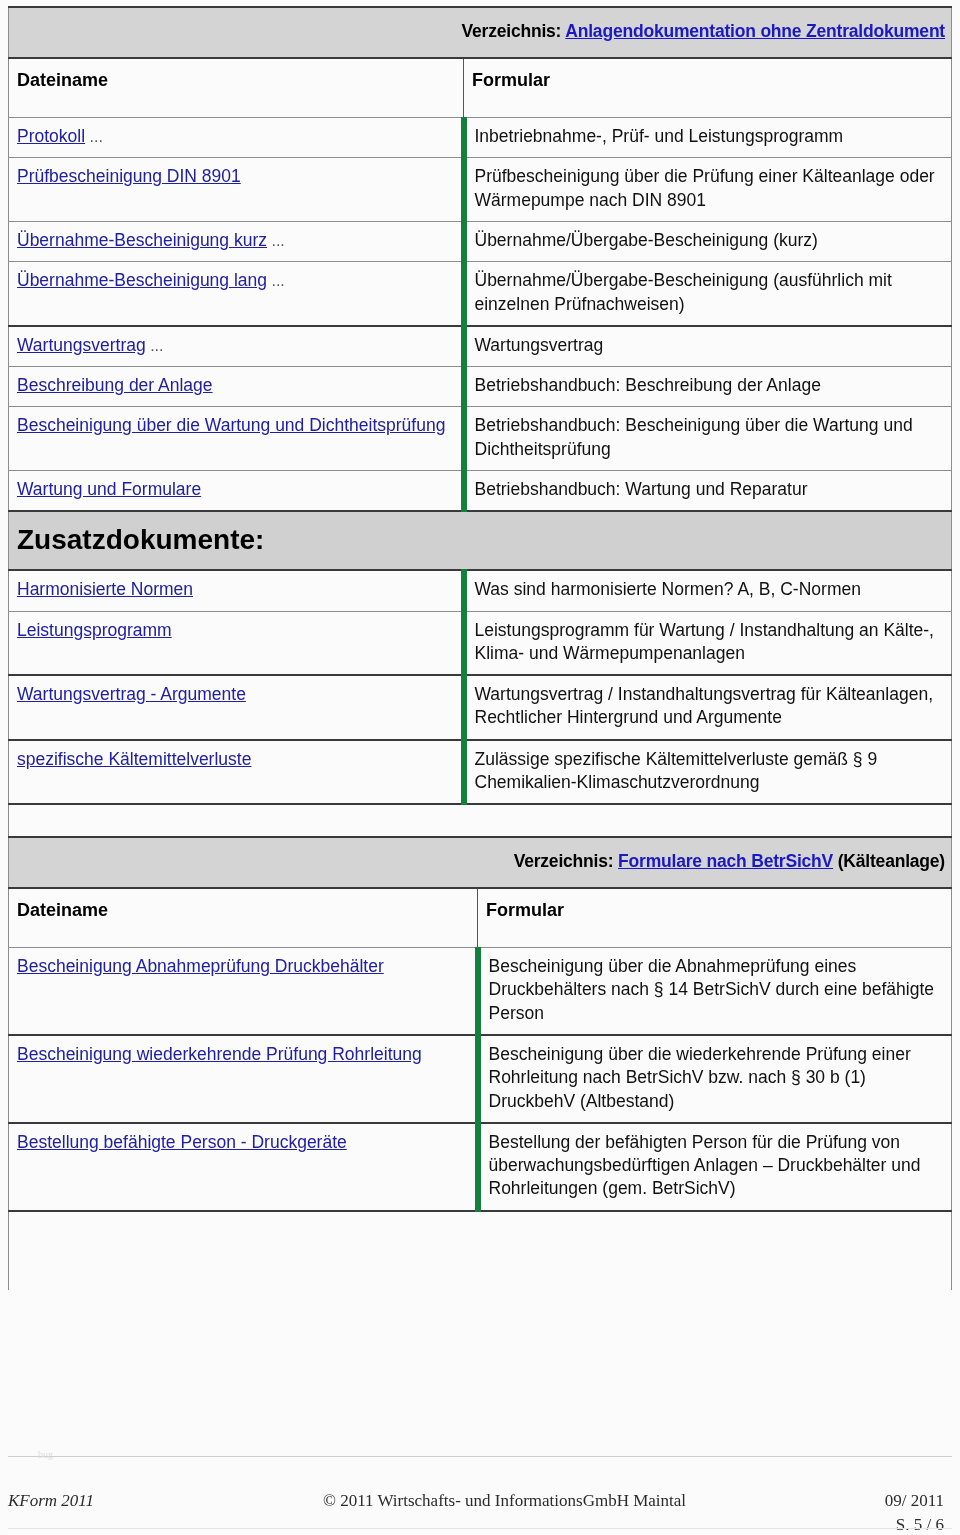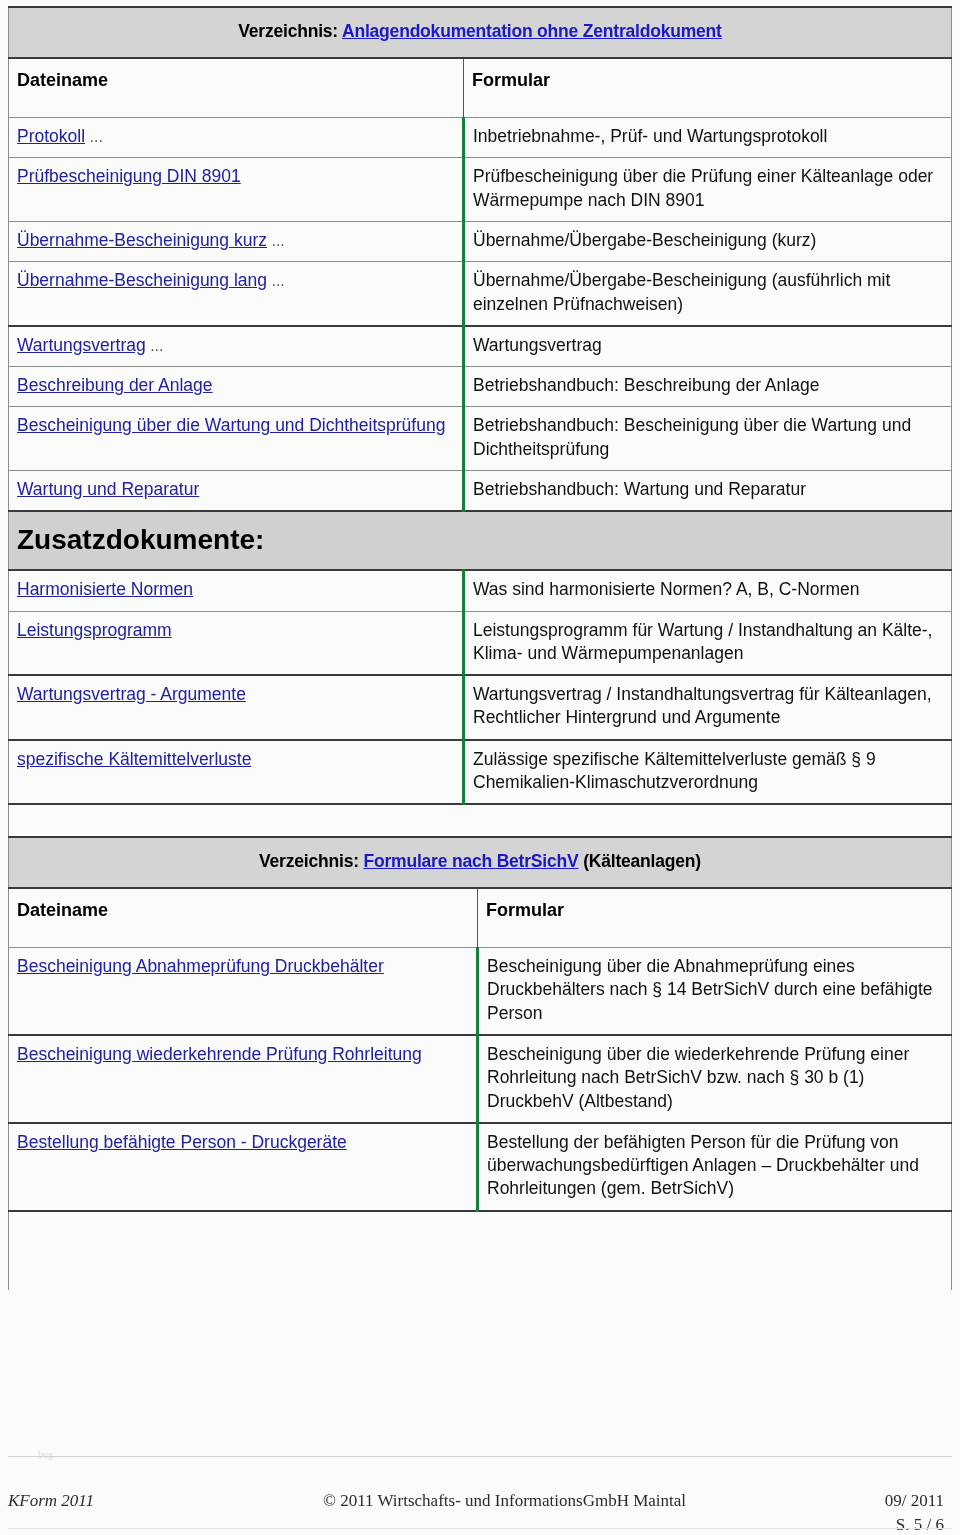--- a/index.html
+++ b/index.html
@@ -37,21 +37,21 @@
     padding: 7px 8px 9px 8px;
     font-size: 17.5px;
     line-height: 1.33;
     border-left: none;
     border-right: none;
   }
 
   
   .title-bar {
     background: #d4d4d4;
-    text-align: center;
+    text-align: right;
     font-size: 24px;
     font-weight: bold;
     letter-spacing: -0.2px;
     padding: 12px 6px 14px 6px !important;
     border-top: 2px solid #3a3a3a;
     border-bottom: 2px solid #3a3a3a;
     color: #000;
     margin-left: 8px;
   }
   .title-bar .lnk {
@@ -66,21 +66,21 @@
     font-weight: bold;
     font-size: 18px;
     padding-top: 10px;
     padding-bottom: 24px;
     border-bottom: 1px solid #8d8d8d;
   }
   .col-head td.c1 { border-right: 1px solid #555; }
 
   
   tr.drow td { border-bottom: 1px solid #8d8d8d; }
-  tr.drow td.c1 { border-right: 3px solid #15803d; }
+  tr.drow td.c1 { border-right: 6px solid #15803d; }
   tr.drow.thick td { border-bottom: 2px solid #3a3a3a; }
 
   
   .band td {
     background: #d0d0d0;
     font-weight: bold;
     font-size: 28px;
     padding: 9px 8px 11px 8px !important;
     border-top: 2px solid #3a3a3a;
     border-bottom: 2px solid #3a3a3a;
@@ -167,21 +167,21 @@
             <span class="plain">Verzeichnis: </span><a href="#" class="lnk">Anlagendokumentation ohne Zentraldokument</a><span class="plain"></span>
           </td>
         </tr>
         <tr class="col-head">
           <td class="c1">Dateiname</td>
           <td class="c2">Formular</td>
         </tr>
 
       <tr class="drow">
             <td class="c1"><a href="#" class="lnk">Protokoll</a><span class="dots"> ...</span></td>
-            <td class="c2 formtext">Inbetriebnahme-, Prüf- und Wartungsprotokoll</td>
+            <td class="c2 formtext">Inbetriebnahme-, Prüf- und Leistungsprogramm</td>
           </tr>
           <tr class="drow">
             <td class="c1"><a href="#" class="lnk">Prüfbescheinigung DIN 8901</a></td>
             <td class="c2 formtext">Prüfbescheinigung über die Prüfung einer Kälteanlage oder Wärmepumpe nach DIN 8901</td>
           </tr>
           <tr class="drow">
             <td class="c1"><a href="#" class="lnk">Übernahme-Bescheinigung kurz</a><span class="dots"> ...</span></td>
             <td class="c2 formtext">Übernahme/Übergabe-Bescheinigung (kurz)</td>
           </tr>
           <tr class="drow thick">
@@ -194,21 +194,21 @@
           </tr>
           <tr class="drow">
             <td class="c1"><a href="#" class="lnk">Beschreibung der Anlage</a></td>
             <td class="c2 formtext">Betriebshandbuch: Beschreibung der Anlage</td>
           </tr>
           <tr class="drow">
             <td class="c1"><a href="#" class="lnk">Bescheinigung über die Wartung und Dichtheitsprüfung</a></td>
             <td class="c2 formtext">Betriebshandbuch: Bescheinigung über die Wartung und Dichtheitsprüfung</td>
           </tr>
           <tr class="drow">
-            <td class="c1"><a href="#" class="lnk">Wartung und Reparatur</a></td>
+            <td class="c1"><a href="#" class="lnk">Wartung und Formulare</a></td>
             <td class="c2 formtext">Betriebshandbuch: Wartung und Reparatur</td>
           </tr>
           <tr class="band">
             <td colspan="2">Zusatzdokumente:</td>
           </tr>
           <tr class="drow">
             <td class="c1"><a href="#" class="lnk">Harmonisierte Normen</a></td>
             <td class="c2 formtext">Was sind harmonisierte Normen? A, B, C-Normen</td>
           </tr>
           <tr class="drow thick">
@@ -232,21 +232,21 @@
 
   <div id="table2-wrap">
     <table id="t2" class="doc-table">
       <colgroup>
           <col class="c1">
           <col class="c2">
         </colgroup>
       <tbody>
         <tr>
           <td colspan="2" class="title-bar">
-            <span class="plain">Verzeichnis: </span><a href="#" class="lnk">Formulare nach BetrSichV</a><span class="plain"> (Kälteanlagen)</span>
+            <span class="plain">Verzeichnis: </span><a href="#" class="lnk">Formulare nach BetrSichV</a><span class="plain"> (Kälteanlage)</span>
           </td>
         </tr>
         <tr class="col-head">
           <td class="c1">Dateiname</td>
           <td class="c2">Formular</td>
         </tr>
 
       <tr class="drow thick">
             <td class="c1"><a href="#" class="lnk">Bescheinigung Abnahmeprüfung Druckbehälter</a></td>
             <td class="c2 formtext">Bescheinigung über die Abnahmeprüfung eines Druckbehälters nach § 14 BetrSichV durch eine befähigte Person</td>

